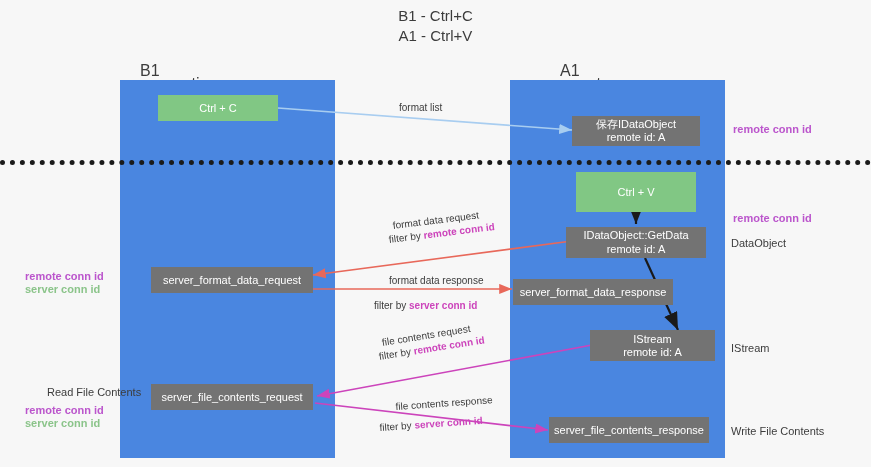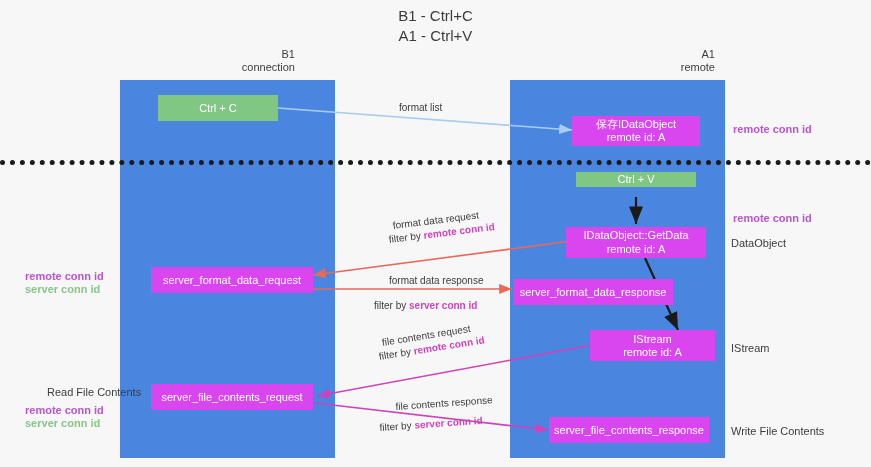--- a/index.html
+++ b/index.html
@@ -10,24 +10,25 @@
     overflow:hidden;
     position:relative;
   }
   #stage{position:absolute;left:0;top:0;width:871px;height:467px;}
   .lane{
     position:absolute;
     background:#4a86e0;
   }
   .lane-head{
     position:absolute;
-    text-align:right;
-    color:#3c3c3c;
-    font-size:11px;
+    text-align:left;
+    color:#3c3c3c;
+    font-size:16px;
     line-height:13px;
+    margin-top:16px;
   }
   .title{
     position:absolute;
     left:0;width:871px;top:6px;
     text-align:center;
     color:#3c3c3c;
     font-size:15px;
     line-height:20px;
   }
   .box{
@@ -37,21 +38,21 @@
     font-size:11px;
     line-height:13px;
     display:flex;
     flex-direction:column;
     align-items:center;
     justify-content:center;
     text-align:center;
     padding:2px 4px;
   }
   .box.green{background:#81c784;}
-  .box.orange{background:#d946ef;}
+  .box.orange{background:#737373;}
   .side{
     position:absolute;
     font-size:11px;
     line-height:14px;
     color:#3c3c3c;
     white-space:nowrap;
   }
   .side.purple{color:#bb55cc;font-weight:bold;}
   .side.green{color:#8bc48a;font-weight:bold;}
   .mid{
@@ -123,21 +124,21 @@
 
   <div class="box green" style="left:158px;top:95px;width:120px;height:26px;justify-content:center;">
     <div>Ctrl + C</div>
   </div>
 
   <div class="box orange" style="left:572px;top:116px;width:128px;height:30px;">
     <div>保存IDataObject</div>
     <div>remote id: A</div>
   </div>
 
-  <div class="box green" style="left:576px;top:172px;width:120px;height:15px;">
+  <div class="box green" style="left:576px;top:172px;width:120px;height:40px;">
     <div>Ctrl + V</div>
   </div>
 
   <div class="box orange" style="left:566px;top:227px;width:140px;height:31px;justify-content:space-between;">
     <div>IDataObject::GetData</div>
     <div>remote id: A</div>
   </div>
 
   <div class="box orange" style="left:151px;top:267px;width:162px;height:26px;">
     <div>server_format_data_request</div>

